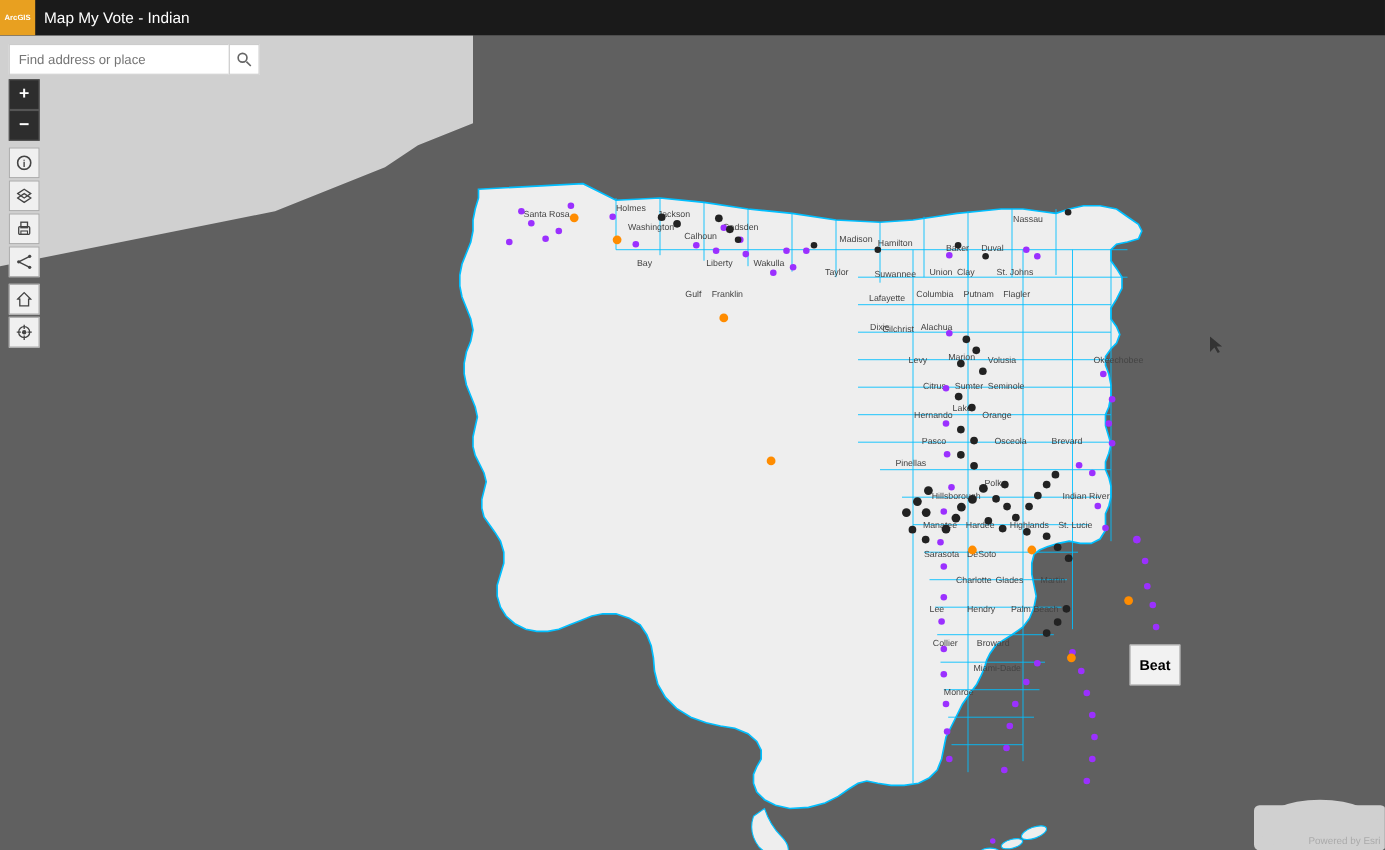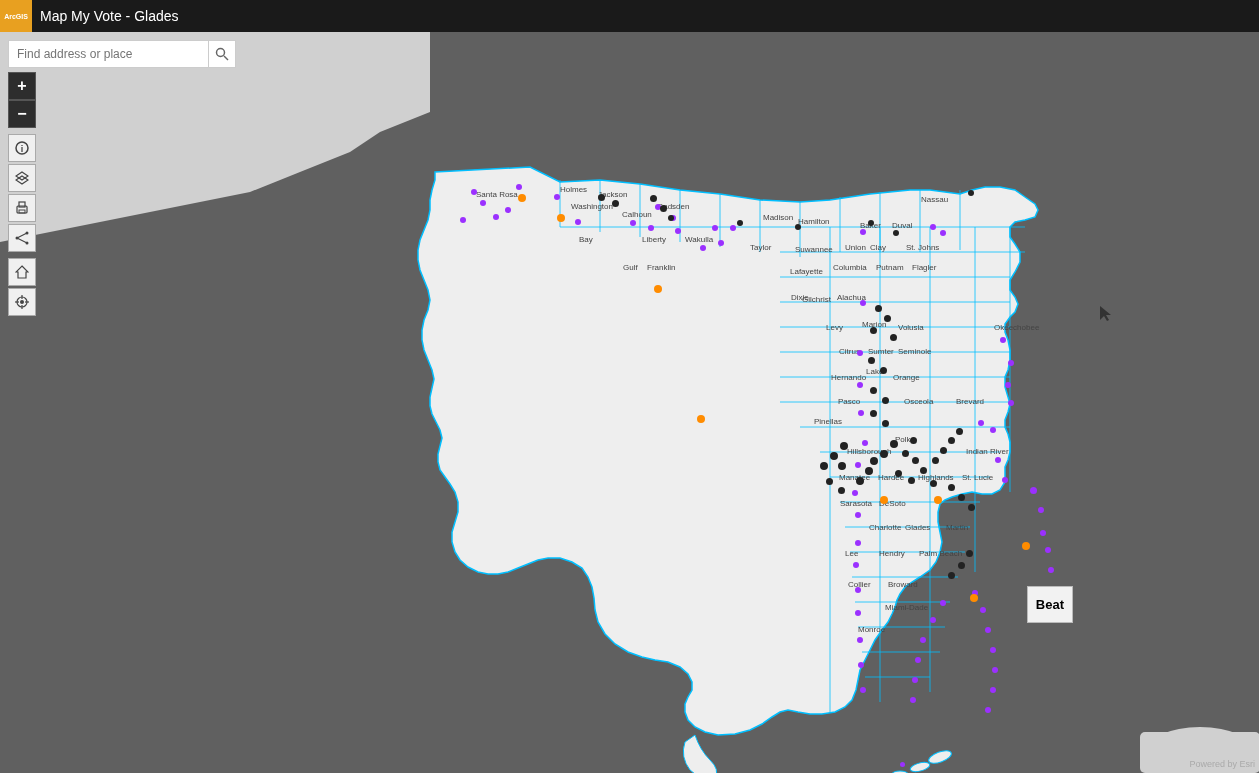--- a/index.html
+++ b/index.html
@@ -93,21 +93,21 @@
       pointer-events: none;
     }
   </style>
 </head>
 <body>
 
 <div id="titlebar">
   <div id="app-icon">
     <span style="font-size:7px;font-weight:bold;color:white;line-height:1;">ArcGIS</span>
   </div>
-  <span id="title-text">Map My Vote - Glades</span>
+  <span id="title-text">Map My Vote - Indian</span>
 </div>
 
 <div id="map-container">
 
   <svg id="florida-map" viewBox="0 0 1259 741" xmlns="http://www.w3.org/2000/svg">
 
     <rect width="1259" height="741" fill="#606060"></rect>
 
     <path d="M0,0 L430,0 L430,80 L380,100 L350,120 L300,140 L250,160 L200,170 L150,180 L100,190 L50,200 L0,210 Z" fill="#d0d0d0"></path>
 

